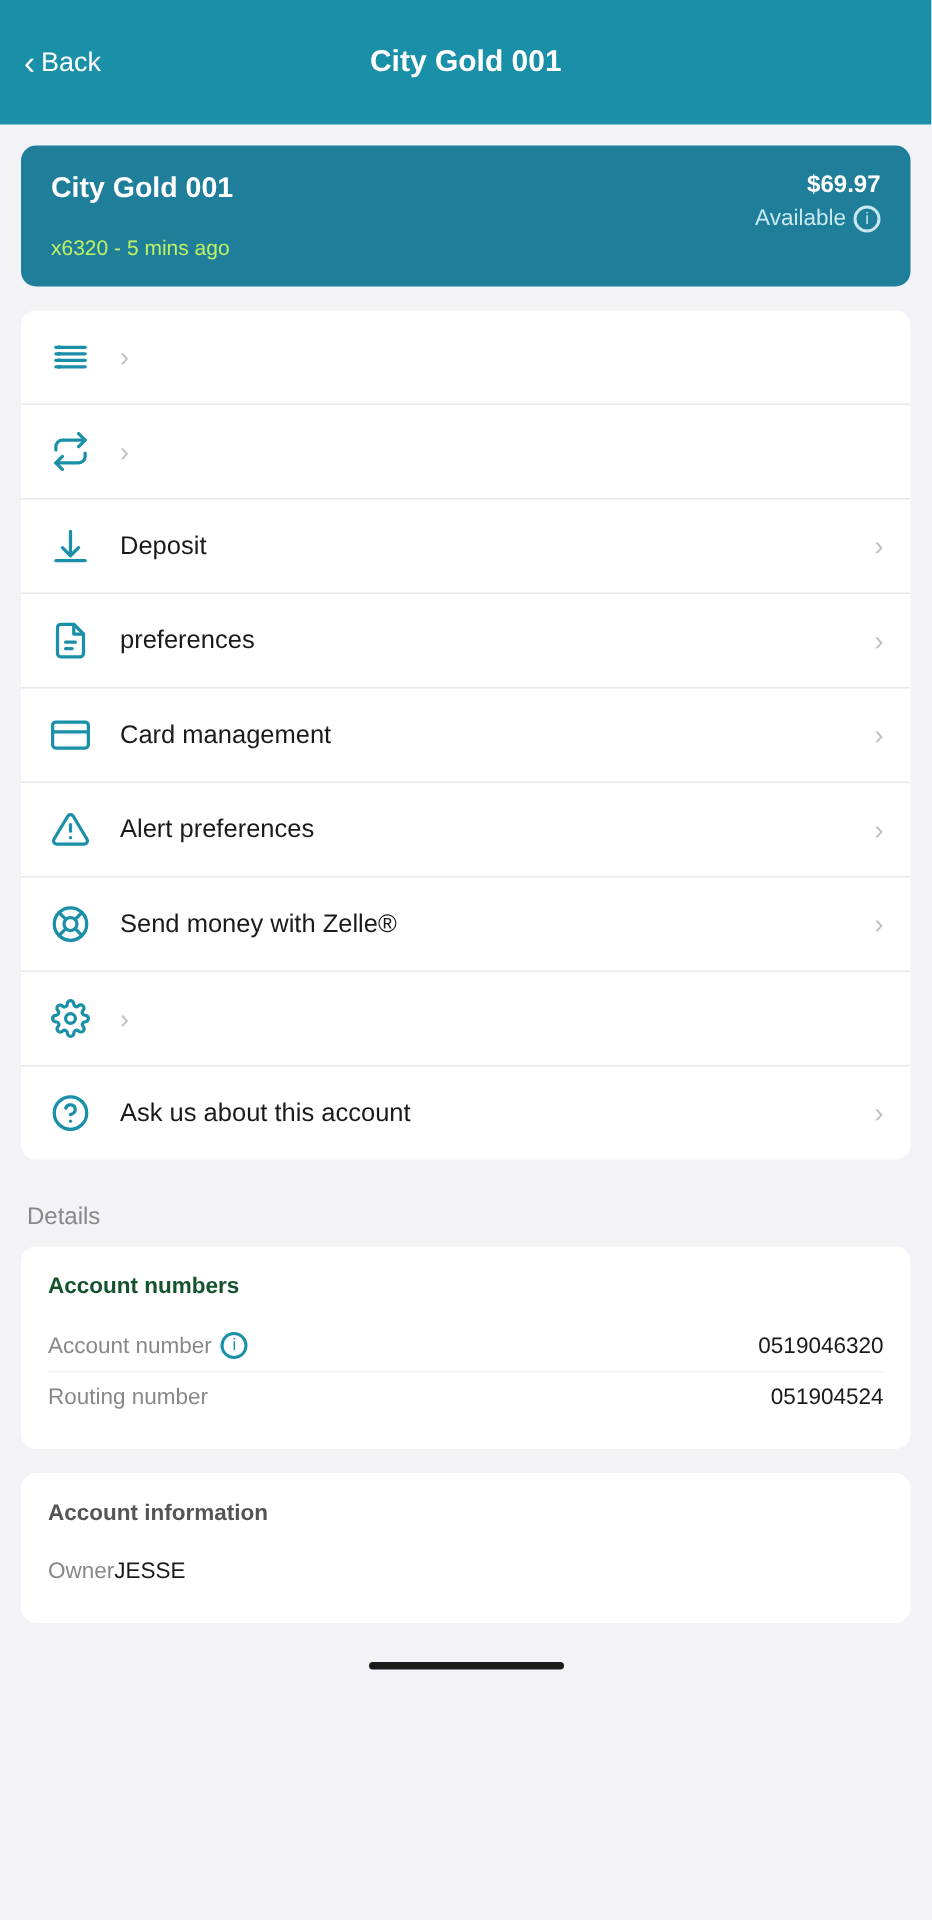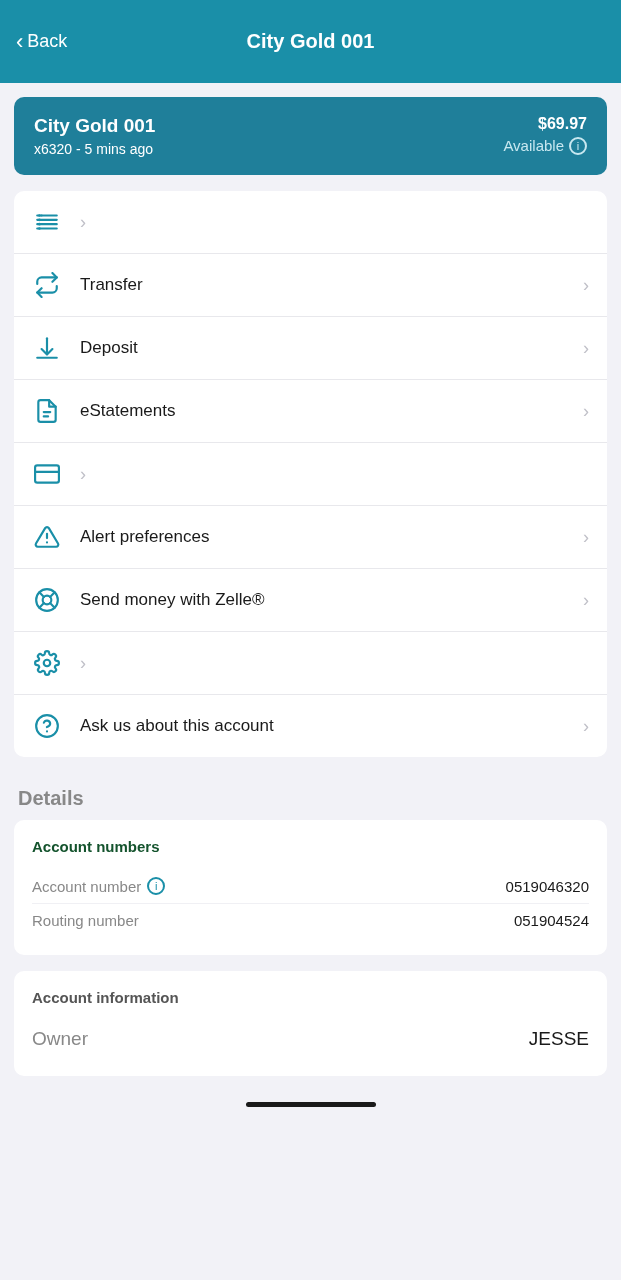--- a/index.html
+++ b/index.html
@@ -52,23 +52,23 @@
       display: flex;
       justify-content: space-between;
       align-items: flex-start;
     }
     .account-card-left .account-name {
       color: white;
       font-size: 19px;
       font-weight: 700;
     }
     .account-card-left .account-sub {
-      color: #ffffff;
+      color: #bef264;
       font-size: 14px;
-      margin-top: 4px;
+      margin-top: 20px;
     }
     .account-card-right {
       text-align: right;
     }
     .account-card-right .balance {
       color: white;
       font-size: 16px;
       font-weight: 700;
     }
     .account-card-right .available-row {
@@ -131,24 +131,24 @@
       color: #c0c0c8;
       font-size: 18px;
       font-weight: 300;
     }
 
     
     .details-section {
       margin: 20px 14px 0 14px;
     }
     .details-header {
-      font-size: 20px;
+      font-size: 16px;
       color: #888;
       padding: 10px 4px 10px 4px;
-      font-weight: 700;
+      font-weight: 400;
     }
     .details-card {
       background: white;
       border-radius: 10px;
       padding: 18px 18px;
       margin-bottom: 16px;
     }
     .details-card-title {
       font-size: 15px;
       font-weight: 700;
@@ -185,24 +185,23 @@
       margin-bottom: 16px;
     }
     .account-info-title {
       font-size: 15px;
       font-weight: 700;
       color: #555;
       margin-bottom: 14px;
     }
     .account-info-row {
       display: flex;
-      justify-content: space-between;
       align-items: center;
       padding: 8px 0;
-      font-size: 19px;
+      font-size: 15px;
     }
     .account-info-row-label {
       color: #888;
     }
     .account-info-row-value {
       color: #1a1a1a;
       font-weight: 400;
     }
 
     
@@ -264,21 +263,20 @@
 
   <div class="menu-item">
     <div class="menu-icon">
       <svg viewBox="0 0 24 24" fill="none" stroke="#1a8fa8" stroke-width="2" stroke-linecap="round" stroke-linejoin="round">
         <polyline points="17 1 21 5 17 9"></polyline>
         <path d="M3 11V9a4 4 0 0 1 4-4h14"></path>
         <polyline points="7 23 3 19 7 15"></polyline>
         <path d="M21 13v2a4 4 0 0 1-4 4H3"></path>
       </svg>
     </div>
-    <span class="menu-label">Transfer</span>
     <span class="menu-chevron">›</span>
   </div>
 
   <div class="menu-item">
     <div class="menu-icon">
       <svg viewBox="0 0 24 24" fill="none" stroke="#1a8fa8" stroke-width="2" stroke-linecap="round" stroke-linejoin="round">
         <path d="M12 3v13"></path>
         <polyline points="7 13 12 18 17 13"></polyline>
         <path d="M3 21h18"></path>
       </svg>
@@ -289,31 +287,32 @@
 
   <div class="menu-item">
     <div class="menu-icon">
       <svg viewBox="0 0 24 24" fill="none" stroke="#1a8fa8" stroke-width="2" stroke-linecap="round" stroke-linejoin="round">
         <path d="M14 2H6a2 2 0 0 0-2 2v16a2 2 0 0 0 2 2h12a2 2 0 0 0 2-2V8z"></path>
         <polyline points="14 2 14 8 20 8"></polyline>
         <line x1="9" y1="13" x2="15" y2="13"></line>
         <line x1="9" y1="17" x2="13" y2="17"></line>
       </svg>
     </div>
-    <span class="menu-label">eStatements</span>
+    <span class="menu-label">preferences</span>
     <span class="menu-chevron">›</span>
   </div>
 
   <div class="menu-item">
     <div class="menu-icon">
       <svg viewBox="0 0 24 24" fill="none" stroke="#1a8fa8" stroke-width="2" stroke-linecap="round" stroke-linejoin="round">
         <rect x="1" y="4" width="22" height="16" rx="2" ry="2"></rect>
         <line x1="1" y1="10" x2="23" y2="10"></line>
       </svg>
     </div>
+    <span class="menu-label">Card management</span>
     <span class="menu-chevron">›</span>
   </div>
 
   <div class="menu-item">
     <div class="menu-icon">
       <svg viewBox="0 0 24 24" fill="none" stroke="#1a8fa8" stroke-width="2" stroke-linecap="round" stroke-linejoin="round">
         <path d="M10.29 3.86L1.82 18a2 2 0 0 0 1.71 3h16.94a2 2 0 0 0 1.71-3L13.71 3.86a2 2 0 0 0-3.42 0z"></path>
         <line x1="12" y1="9" x2="12" y2="13"></line>
         <line x1="12" y1="17" x2="12.01" y2="17"></line>
       </svg>

